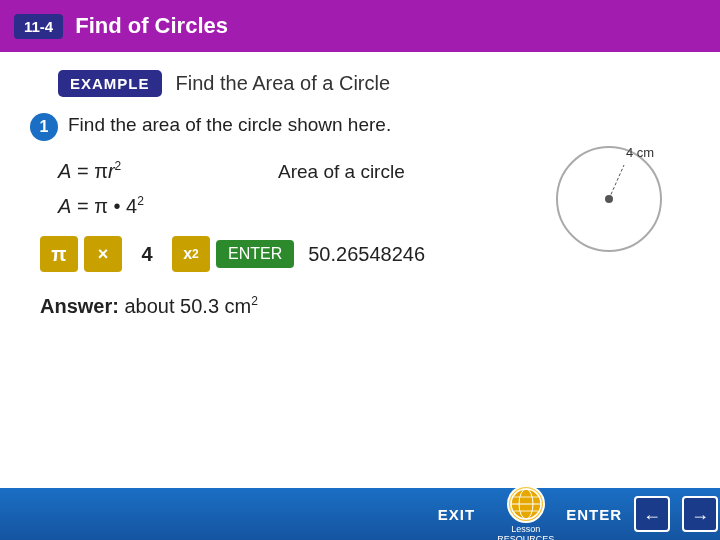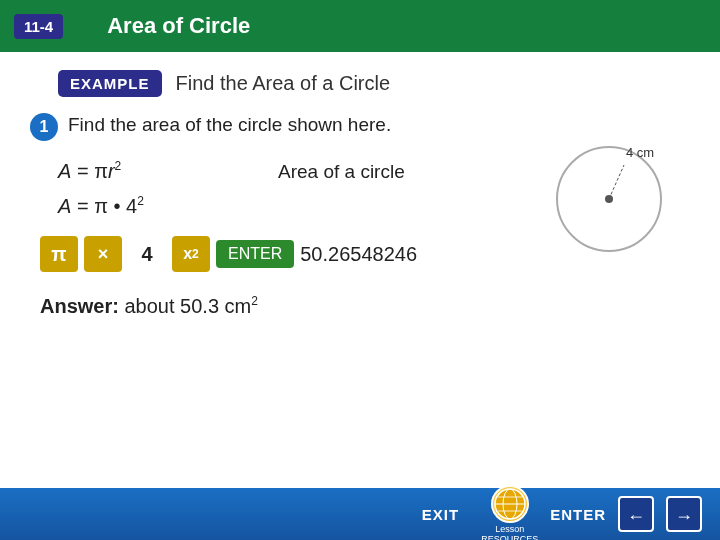--- a/index.html
+++ b/index.html
@@ -7,27 +7,26 @@
       width: 720px;
       height: 540px;
       overflow: hidden;
       font-family: Arial, sans-serif;
       background: #f0f0f0;
       position: relative;
     }
 
     
     #top-bar {
-      background: #15803d;
+      background: #a21caf;
       height: 52px;
       display: flex;
       align-items: center;
       padding: 0 14px;
       position: relative;
-      gap: 32px;
     }
     #lesson-badge {
       background: #2c2c8a;
       color: #fff;
       font-weight: bold;
       font-size: 15px;
       padding: 4px 10px;
       border-radius: 4px;
       margin-right: 12px;
       white-space: nowrap;
@@ -188,21 +187,21 @@
       color: #fff;
       border: none;
       font-size: 16px;
       padding: 5px 12px;
       border-radius: 4px;
       cursor: pointer;
     }
     #calc-result {
       font-size: 20px;
       color: #222;
-      margin-left: 0;
+      margin-left: 8px;
     }
 
     
     #answer-row {
       margin-top: 22px;
       margin-left: 10px;
       font-size: 20px;
       color: #222;
     }
     #answer-label {
@@ -213,21 +212,21 @@
     #bottom-bar {
       position: absolute;
       bottom: 0;
       left: 0;
       width: 720px;
       height: 52px;
       background: linear-gradient(to bottom, #1a6fc4 0%, #1555a0 100%);
       display: flex;
       align-items: center;
       justify-content: flex-end;
-      padding: 0 18px;
+      padding: 0 2px;
       gap: 12px;
     }
     #globe-icon-wrap {
       display: flex;
       flex-direction: column;
       align-items: center;
     }
     #globe-icon {
       width: 38px;
       height: 38px;
@@ -275,21 +274,21 @@
       font-size: 9px;
       text-align: center;
       margin-top: 1px;
     }
   </style>
 </head>
 <body>
 
 <div id="top-bar">
   <span id="lesson-badge">11-4</span>
-  <span id="top-title">Area of Circle</span>
+  <span id="top-title">Find of Circles</span>
 </div>
 
 <div id="main-content">
 
   <div id="example-label-wrap">
     <span id="example-badge">EXAMPLE</span>
     <span id="example-title">Find the Area of a Circle</span>
   </div>
 
   <div id="step1">

